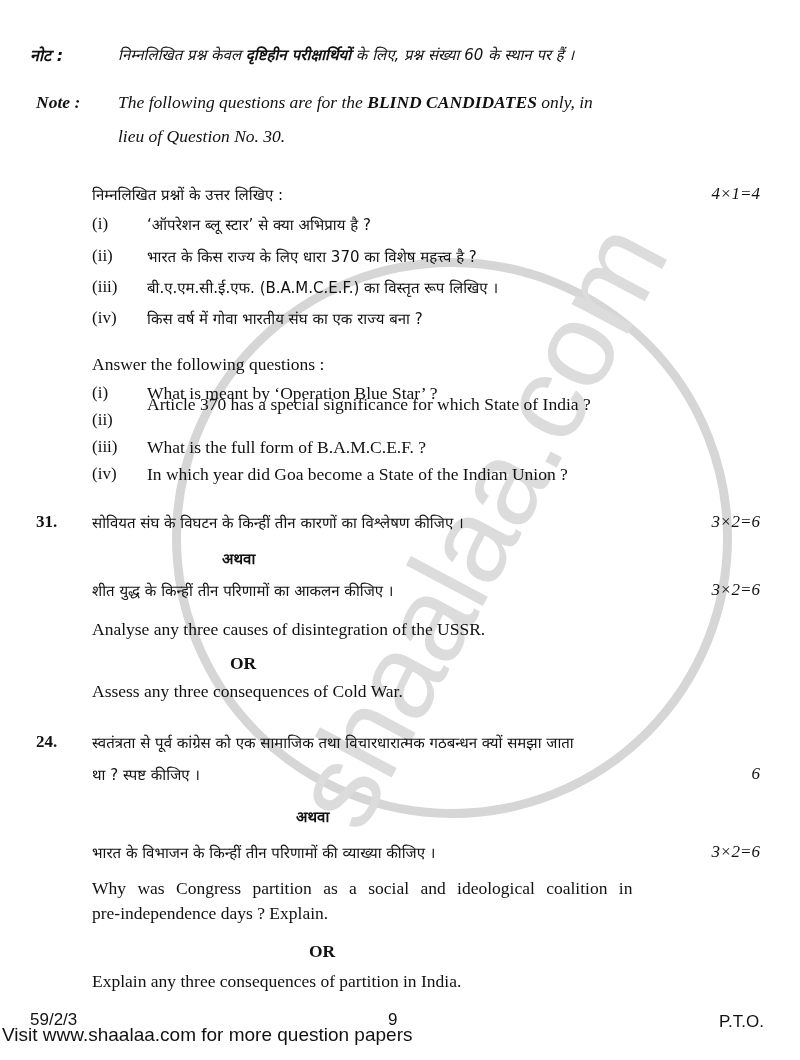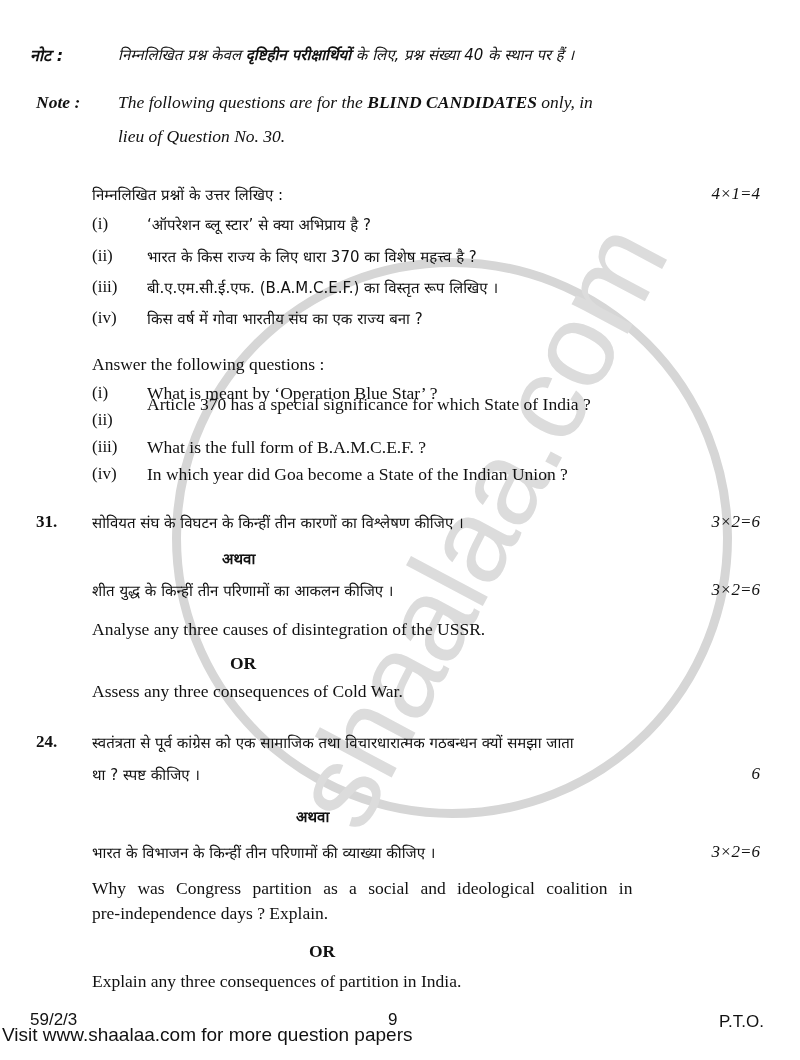--- a/index.html
+++ b/index.html
@@ -39,21 +39,21 @@
 
 <div class="page">
 
   <div class="watermark-circle"></div>
   <div class="watermark-text">shaalaa.com</div>
 
   <div class="content">
 
     <div class="abs hi b it" style="left:30px; top:44px; font-size:16px;">नोट :</div>
     <div class="abs hi it" style="left:118px; top:44px; font-size:15px;">
-      <span>निम्नलिखित प्रश्न केवल </span><span class="b">दृष्टिहीन परीक्षार्थियों</span><span> के लिए, प्रश्न संख्या 40 के स्थान पर हैं ।</span>
+      <span>निम्नलिखित प्रश्न केवल </span><span class="b">दृष्टिहीन परीक्षार्थियों</span><span> के लिए, प्रश्न संख्या 60 के स्थान पर हैं ।</span>
     </div>
 
     <div class="abs en b it" style="left:36px; top:92px;">Note :</div>
     <div class="abs en it" style="left:118px; top:92px;">
       <span>The following questions are for the </span><span class="b">BLIND CANDIDATES</span><span> only, in</span>
     </div>
     <div class="abs en it" style="left:118px; top:126px;">lieu of Question No. 30.</div>
 
     <div class="abs hi" style="left:92px; top:184px;">निम्नलिखित प्रश्नों के उत्तर लिखिए :</div>
     <div class="abs marks" style="top:184px;">4×1=4</div>

